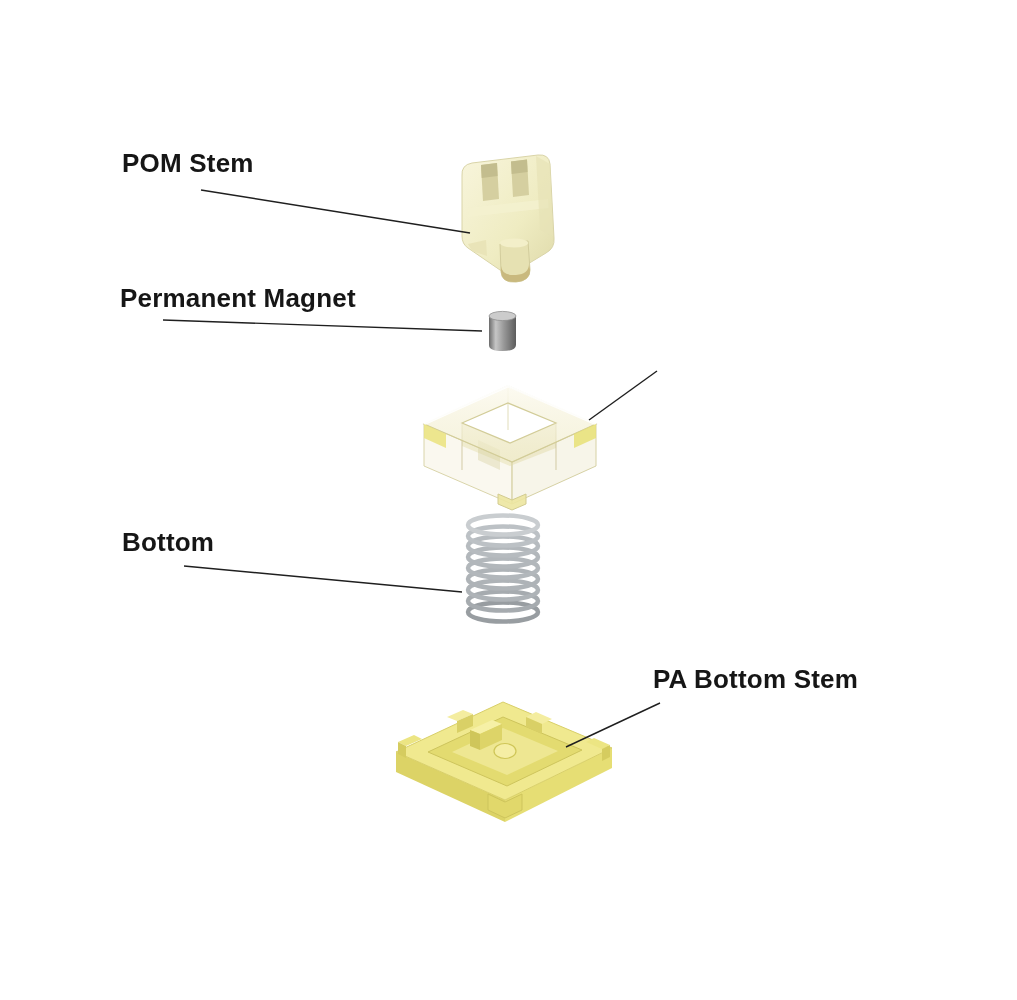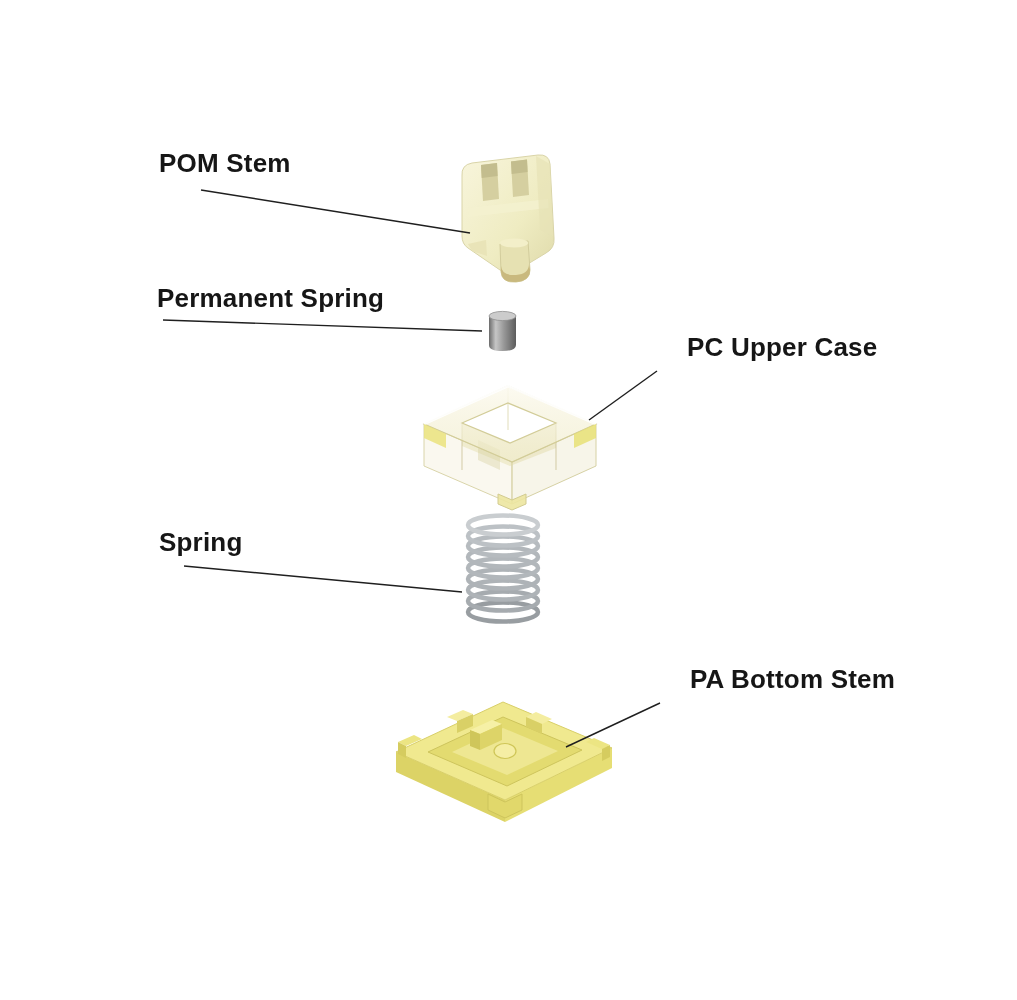--- a/index.html
+++ b/index.html
@@ -13,21 +13,20 @@
     font-family: "Liberation Sans", sans-serif;
   }
   .stage svg { position: absolute; left: 0; top: 0; }
   .part-label {
     position: absolute;
     font-size: 26px;
     font-weight: 600;
     color: #161616;
     letter-spacing: 0.2px;
     white-space: nowrap;
-    margin-left: 37px;
   }
   .label-stem        { left: 122px; top: 148px; }
   .label-magnet      { left: 120px; top: 283px; }
   .label-upper-case  { left: 650px; top: 332px; }
   .label-spring      { left: 122px; top: 527px; }
   .label-bottom-case { left: 653px; top: 664px; }
 </style>
 </head>
 <body>
 
@@ -123,18 +122,17 @@
     <g stroke="#1f1f1f" stroke-width="1.4" fill="none">
       <path d="M201 190 L470 233"></path>
       <path d="M163 320 L482 331"></path>
       <path d="M657 371 L589 420"></path>
       <path d="M184 566 L462 592"></path>
       <path d="M660 703 L566 747"></path>
     </g>
   </svg>
 
   <div class="part-label label-stem">POM Stem</div>
-  <div class="part-label label-magnet">Permanent Spring</div>
-  <div class="part-label label-upper-case">PC Upper Case</div>
-  <div class="part-label label-spring">Spring</div>
+  <div class="part-label label-magnet">Permanent Magnet</div>
+  <div class="part-label label-spring">Bottom</div>
   <div class="part-label label-bottom-case">PA Bottom Stem</div>
 
 </div>
 
 </body></html>

